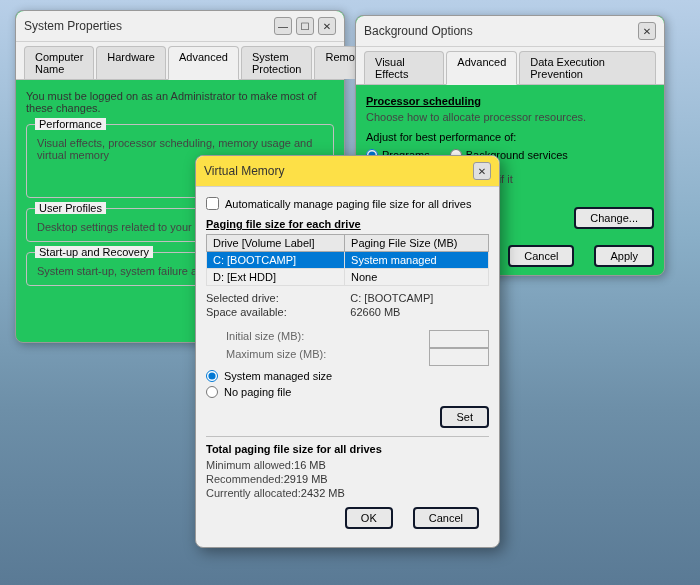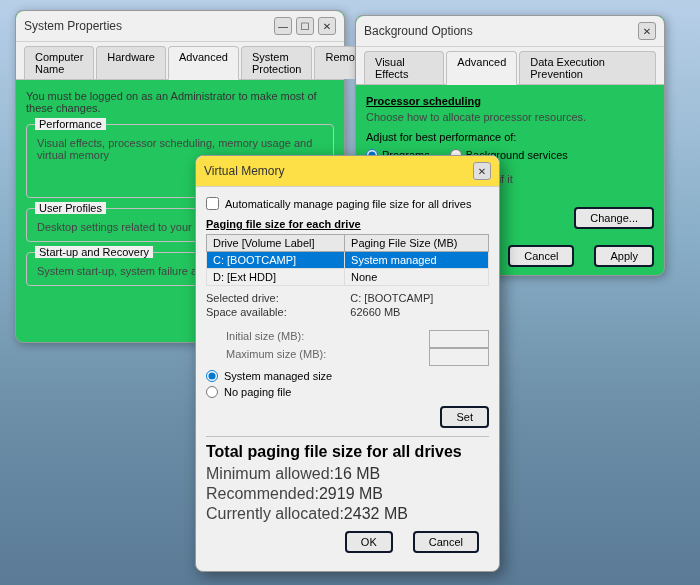--- a/index.html
+++ b/index.html
@@ -293,21 +293,21 @@
       margin-bottom: 8px;
     }
 
     .divider {
       height: 1px;
       background: #c0c0c0;
       margin: 6px 0;
     }
 
     .totals-section {
-      font-size: 16px;
+      font-size: 11px;
     }
 
     .totals-title {
       font-weight: 600;
       margin-bottom: 4px;
     }
 
     .total-row {
       display: flex;
       justify-content: flex-start;

